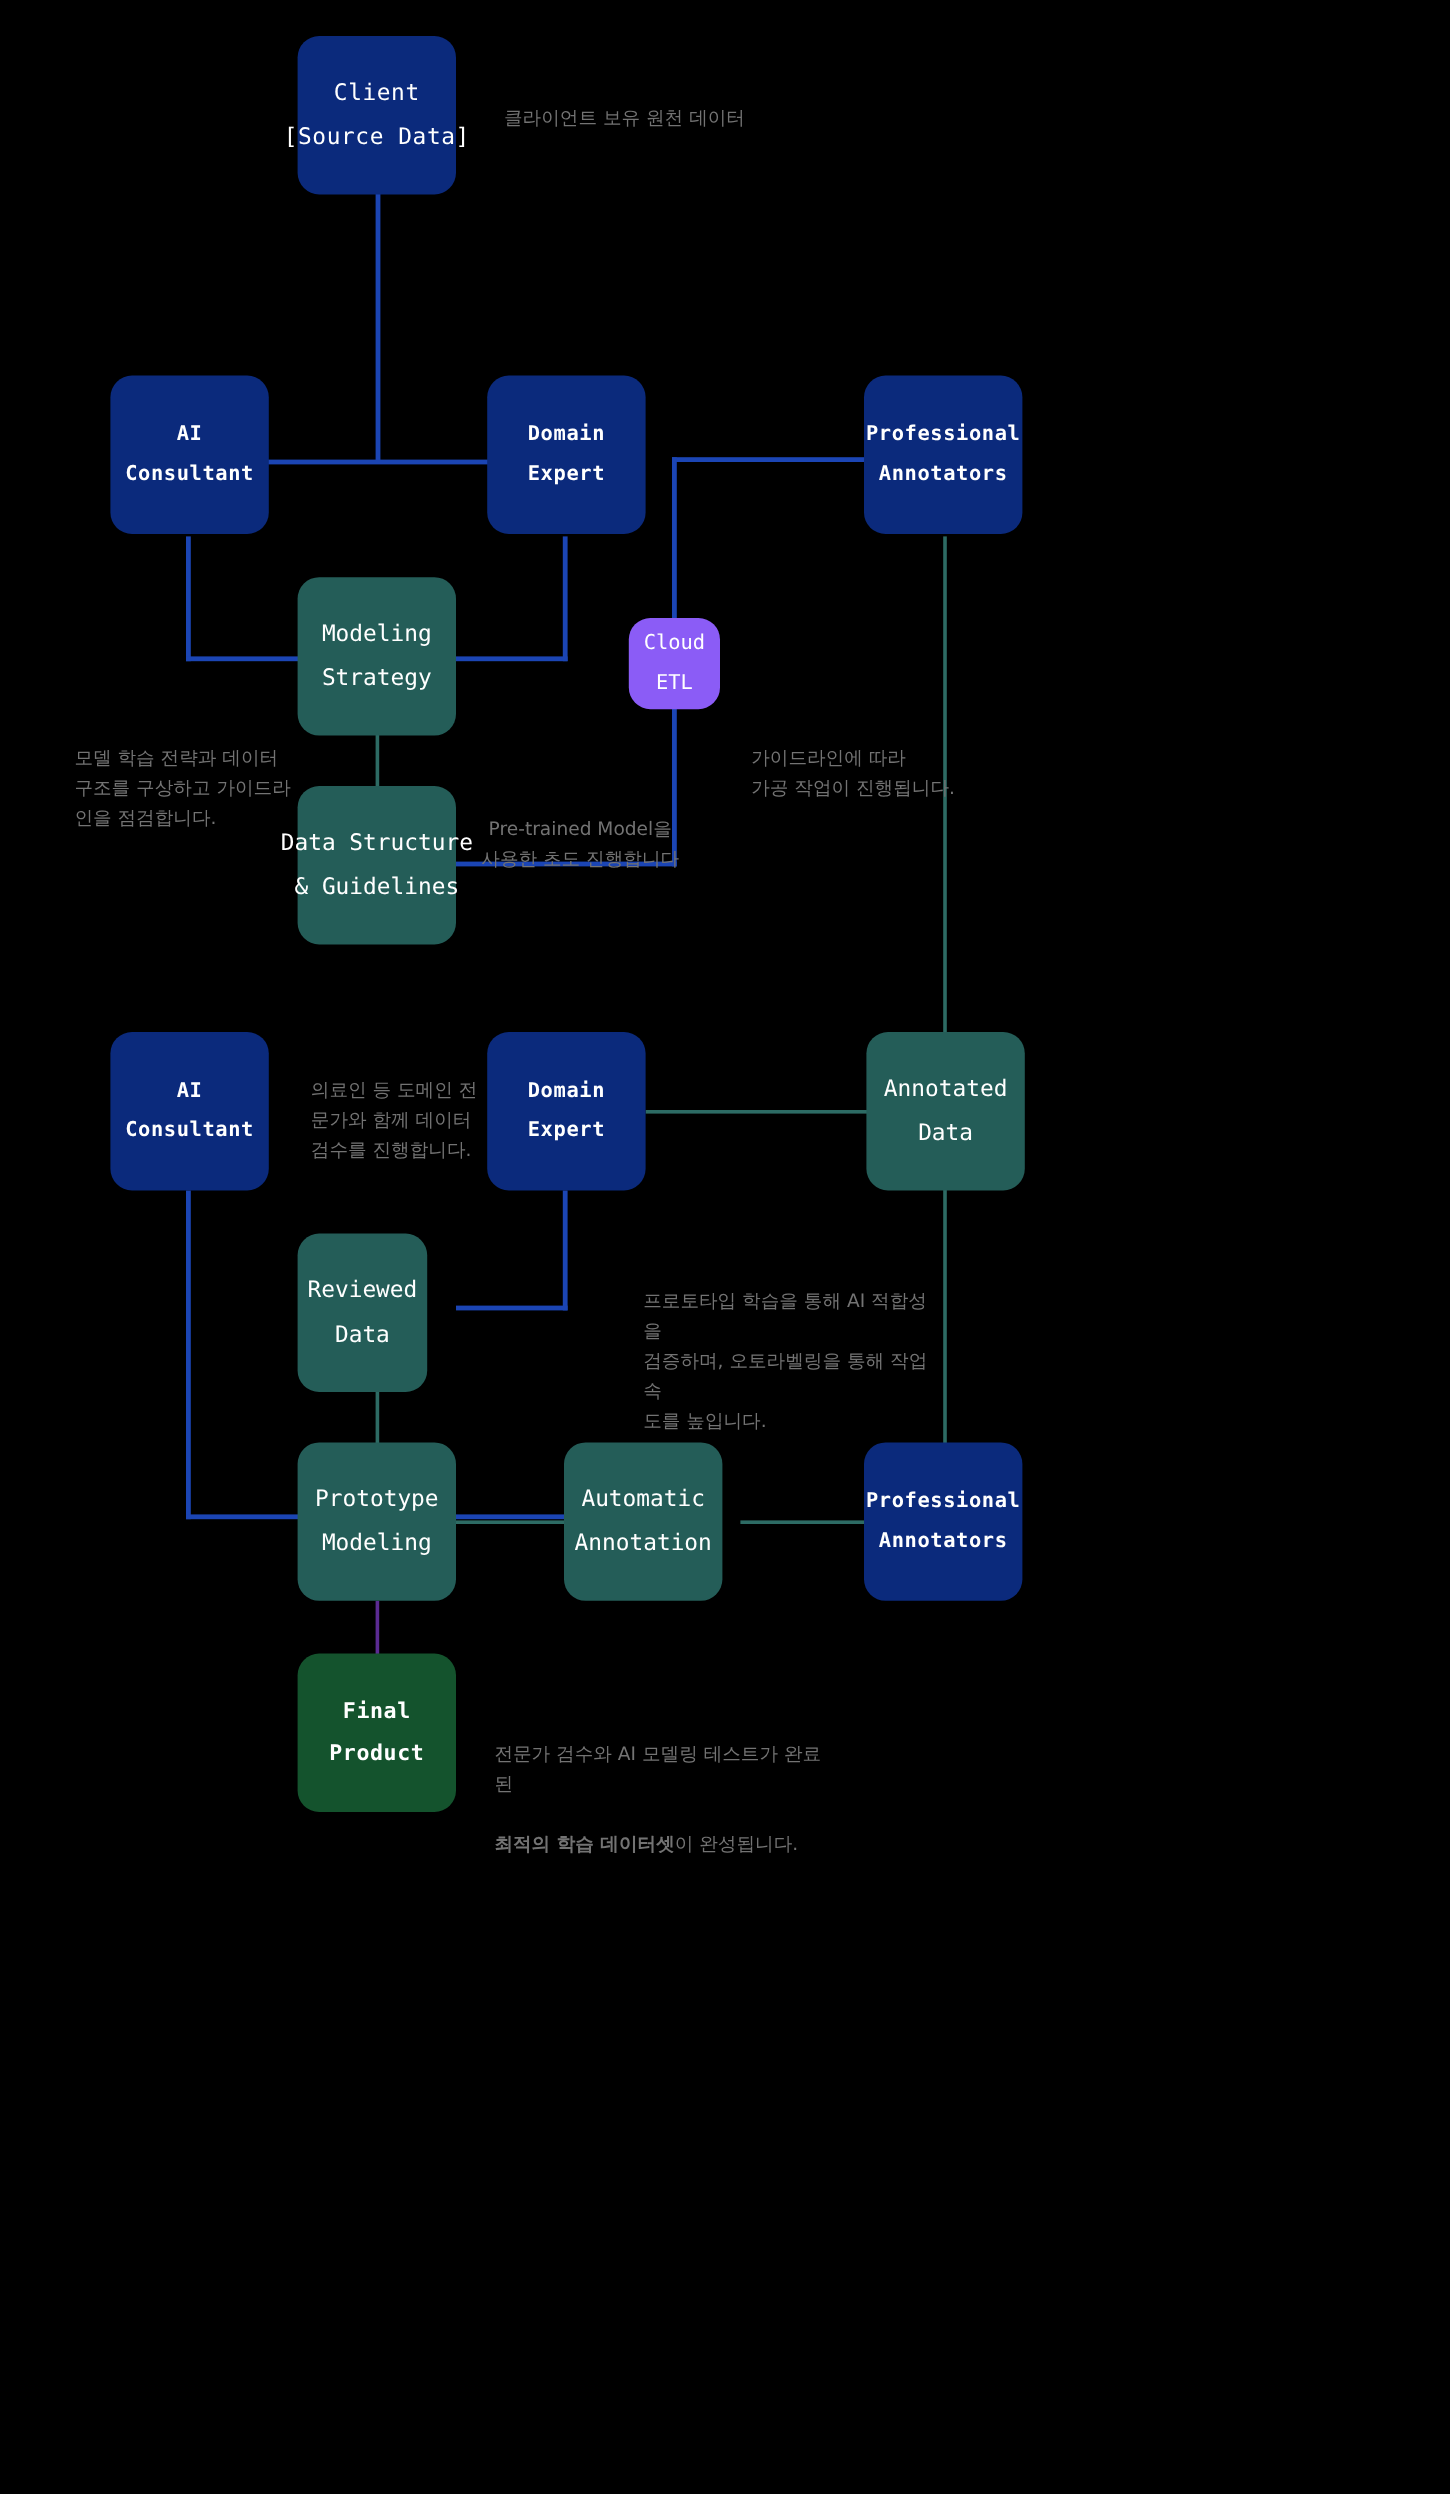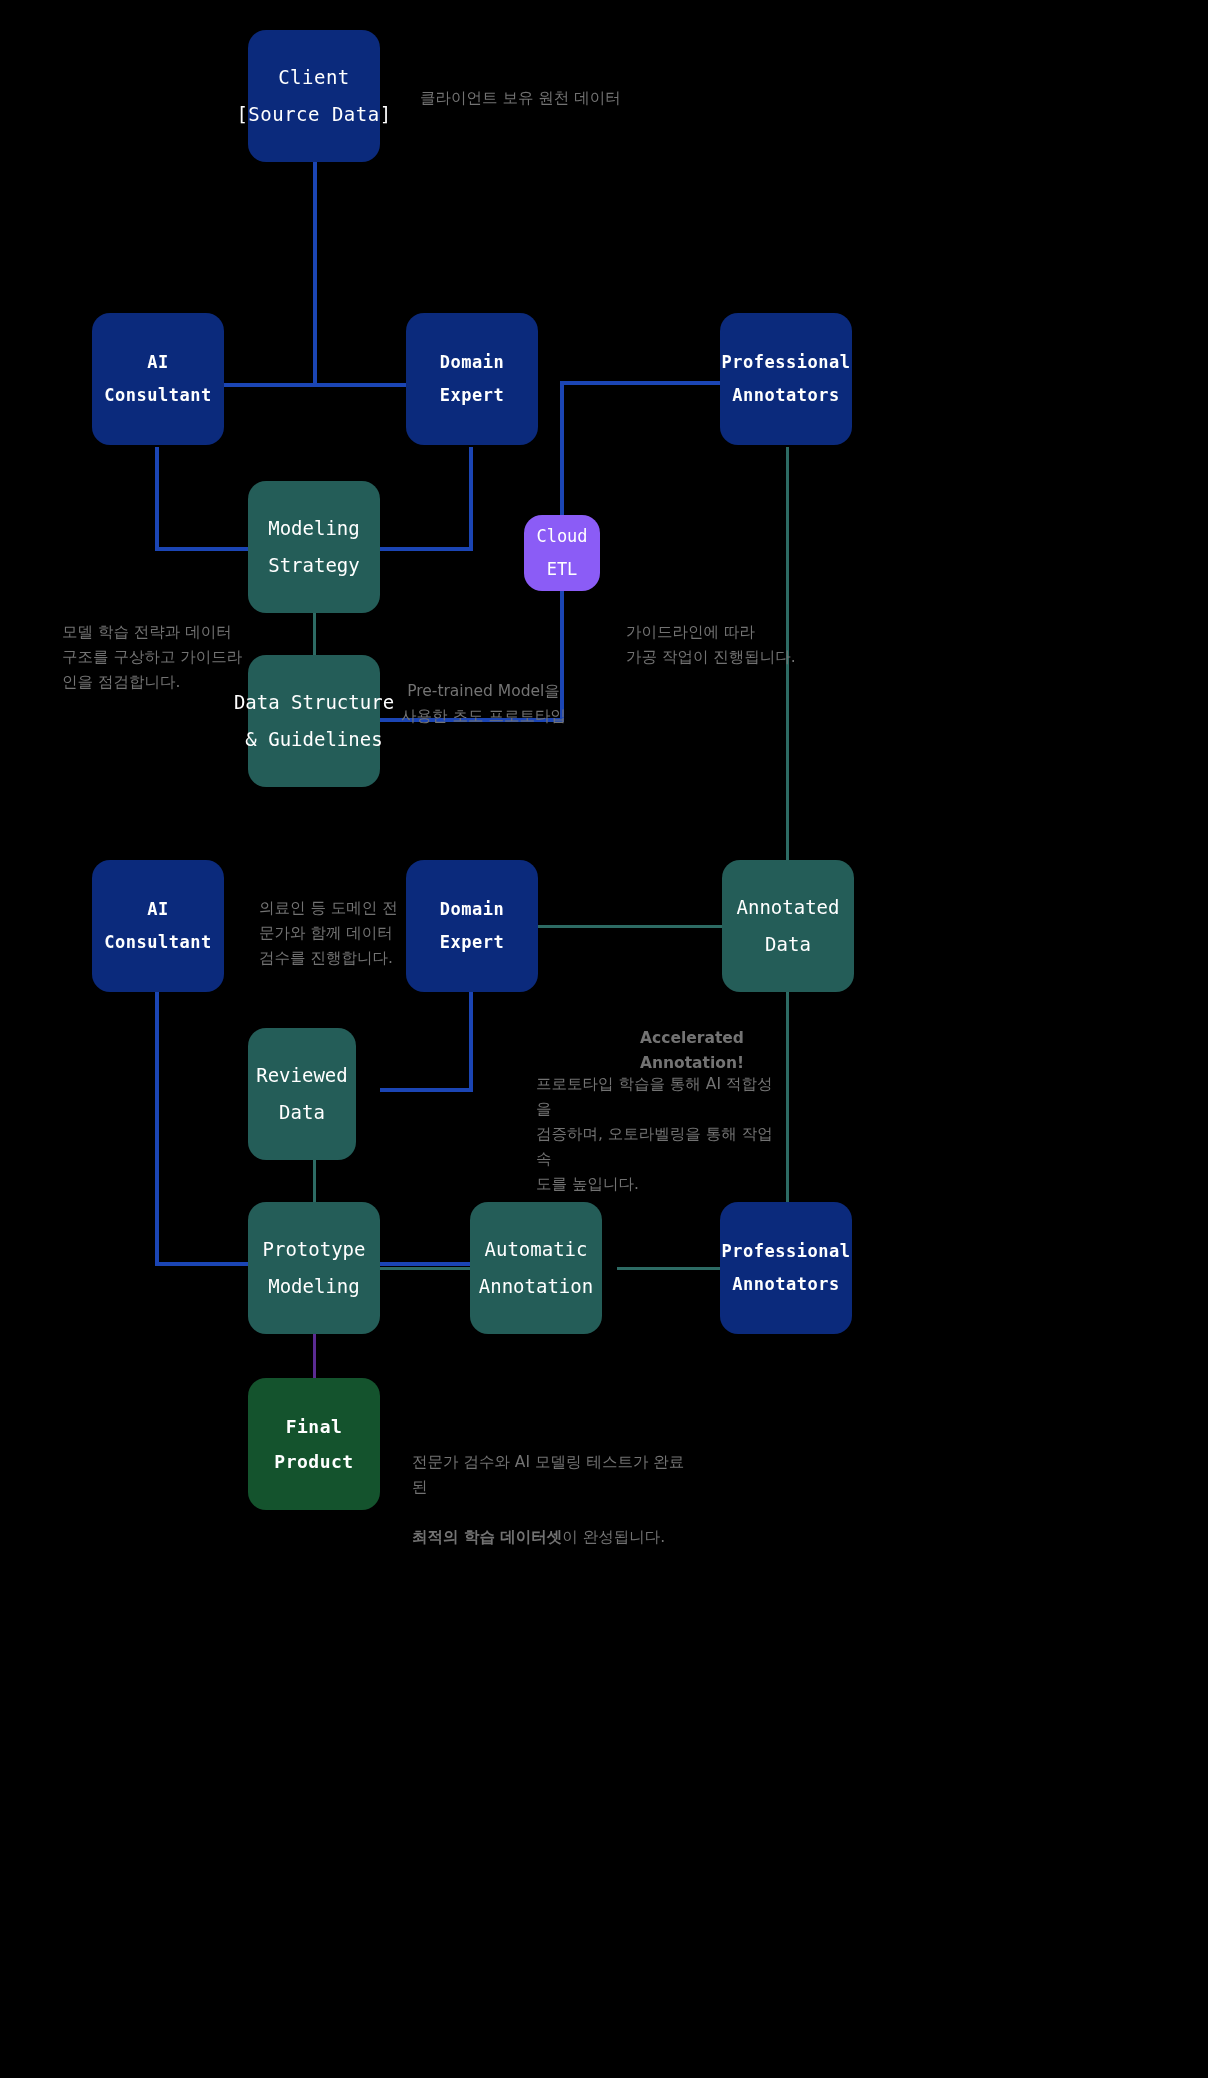--- a/index.html
+++ b/index.html
@@ -135,31 +135,29 @@
     <span class="ln">Product</span>
   </div>
 
   <div class="cap" style="left:420px;top:86px;">클라이언트 보유 원천 데이터</div>
 
   <div class="cap" style="left:62px;top:620px;width:200px;">모델 학습 전략과 데이터
 구조를 구상하고 가이드라
 인을 점검합니다.</div>
 
   <div class="cap center" style="left:396px;top:679px;width:175px;">Pre-trained Model을
-사용한 초도 프로토타입</div>
+사용한 초도 진행합니다</div>
 
   <div class="cap" style="left:626px;top:620px;width:220px;">가이드라인에 따라
 가공 작업이 진행됩니다.</div>
 
   <div class="cap" style="left:259px;top:896px;width:140px;">의료인 등 도메인 전
 문가와 함께 데이터
 검수를 진행합니다.</div>
 
-  <div class="cap b center" style="left:556px;top:1026px;width:272px;">Accelerated
-Annotation!</div>
 
   <div class="cap" style="left:536px;top:1072px;width:245px;">프로토타입 학습을 통해 AI 적합성을
 검증하며, 오토라벨링을 통해 작업속
 도를 높입니다.</div>
 
   <div class="cap" style="left:412px;top:1425px;width:280px;">
     <span>전문가 검수와 AI 모델링 테스트가 완료된</span><br>
     <span class="bold">최적의 학습 데이터셋</span><span>이 완성됩니다.</span>
   </div>
 

